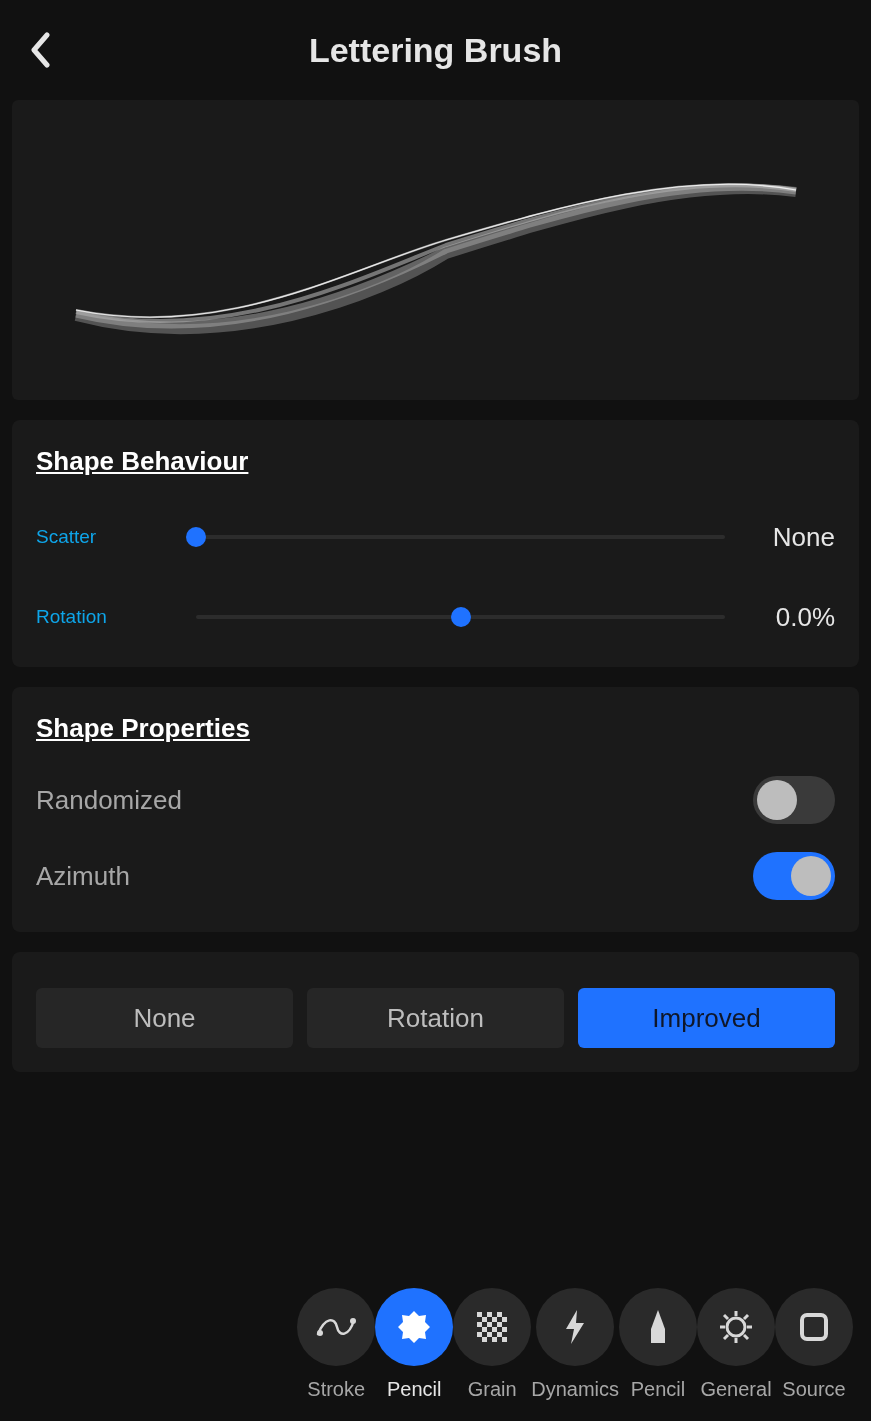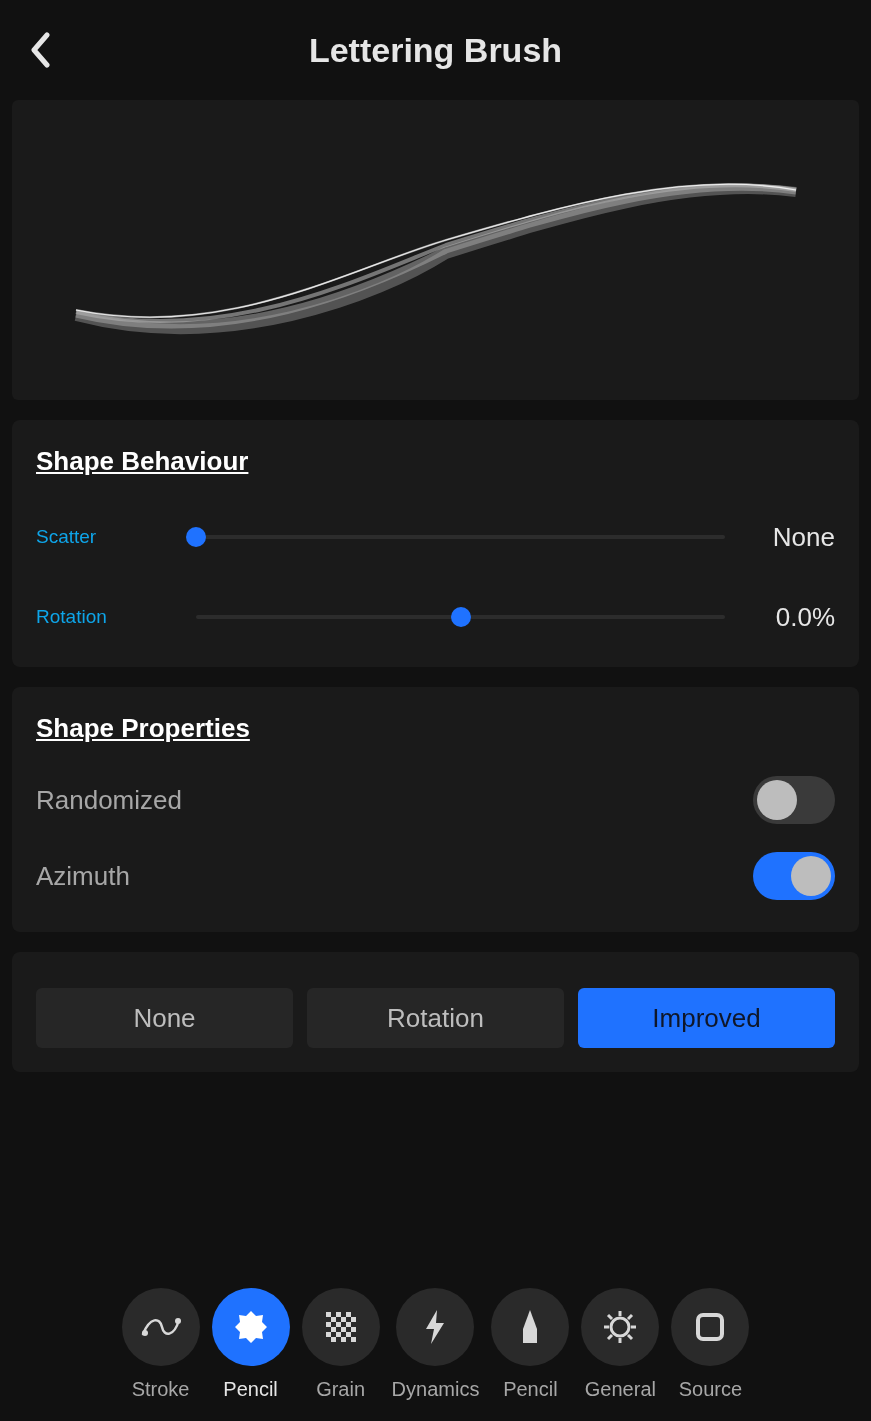--- a/index.html
+++ b/index.html
@@ -139,23 +139,22 @@
   .seg-btn.active {
     background: #1f72ff;
     color: #0f172a;
   }
   .tabbar {
     position: absolute;
     bottom: 20px;
     left: 0;
     right: 0;
     display: flex;
-    justify-content: center;
+    justify-content: flex-end;
     padding: 0 18px;
-    gap: 12px;
   }
   .tab {
     display: flex;
     flex-direction: column;
     align-items: center;
     cursor: pointer;
     gap: 12px;
   }
   .tab-circle {
     width: 78px;

